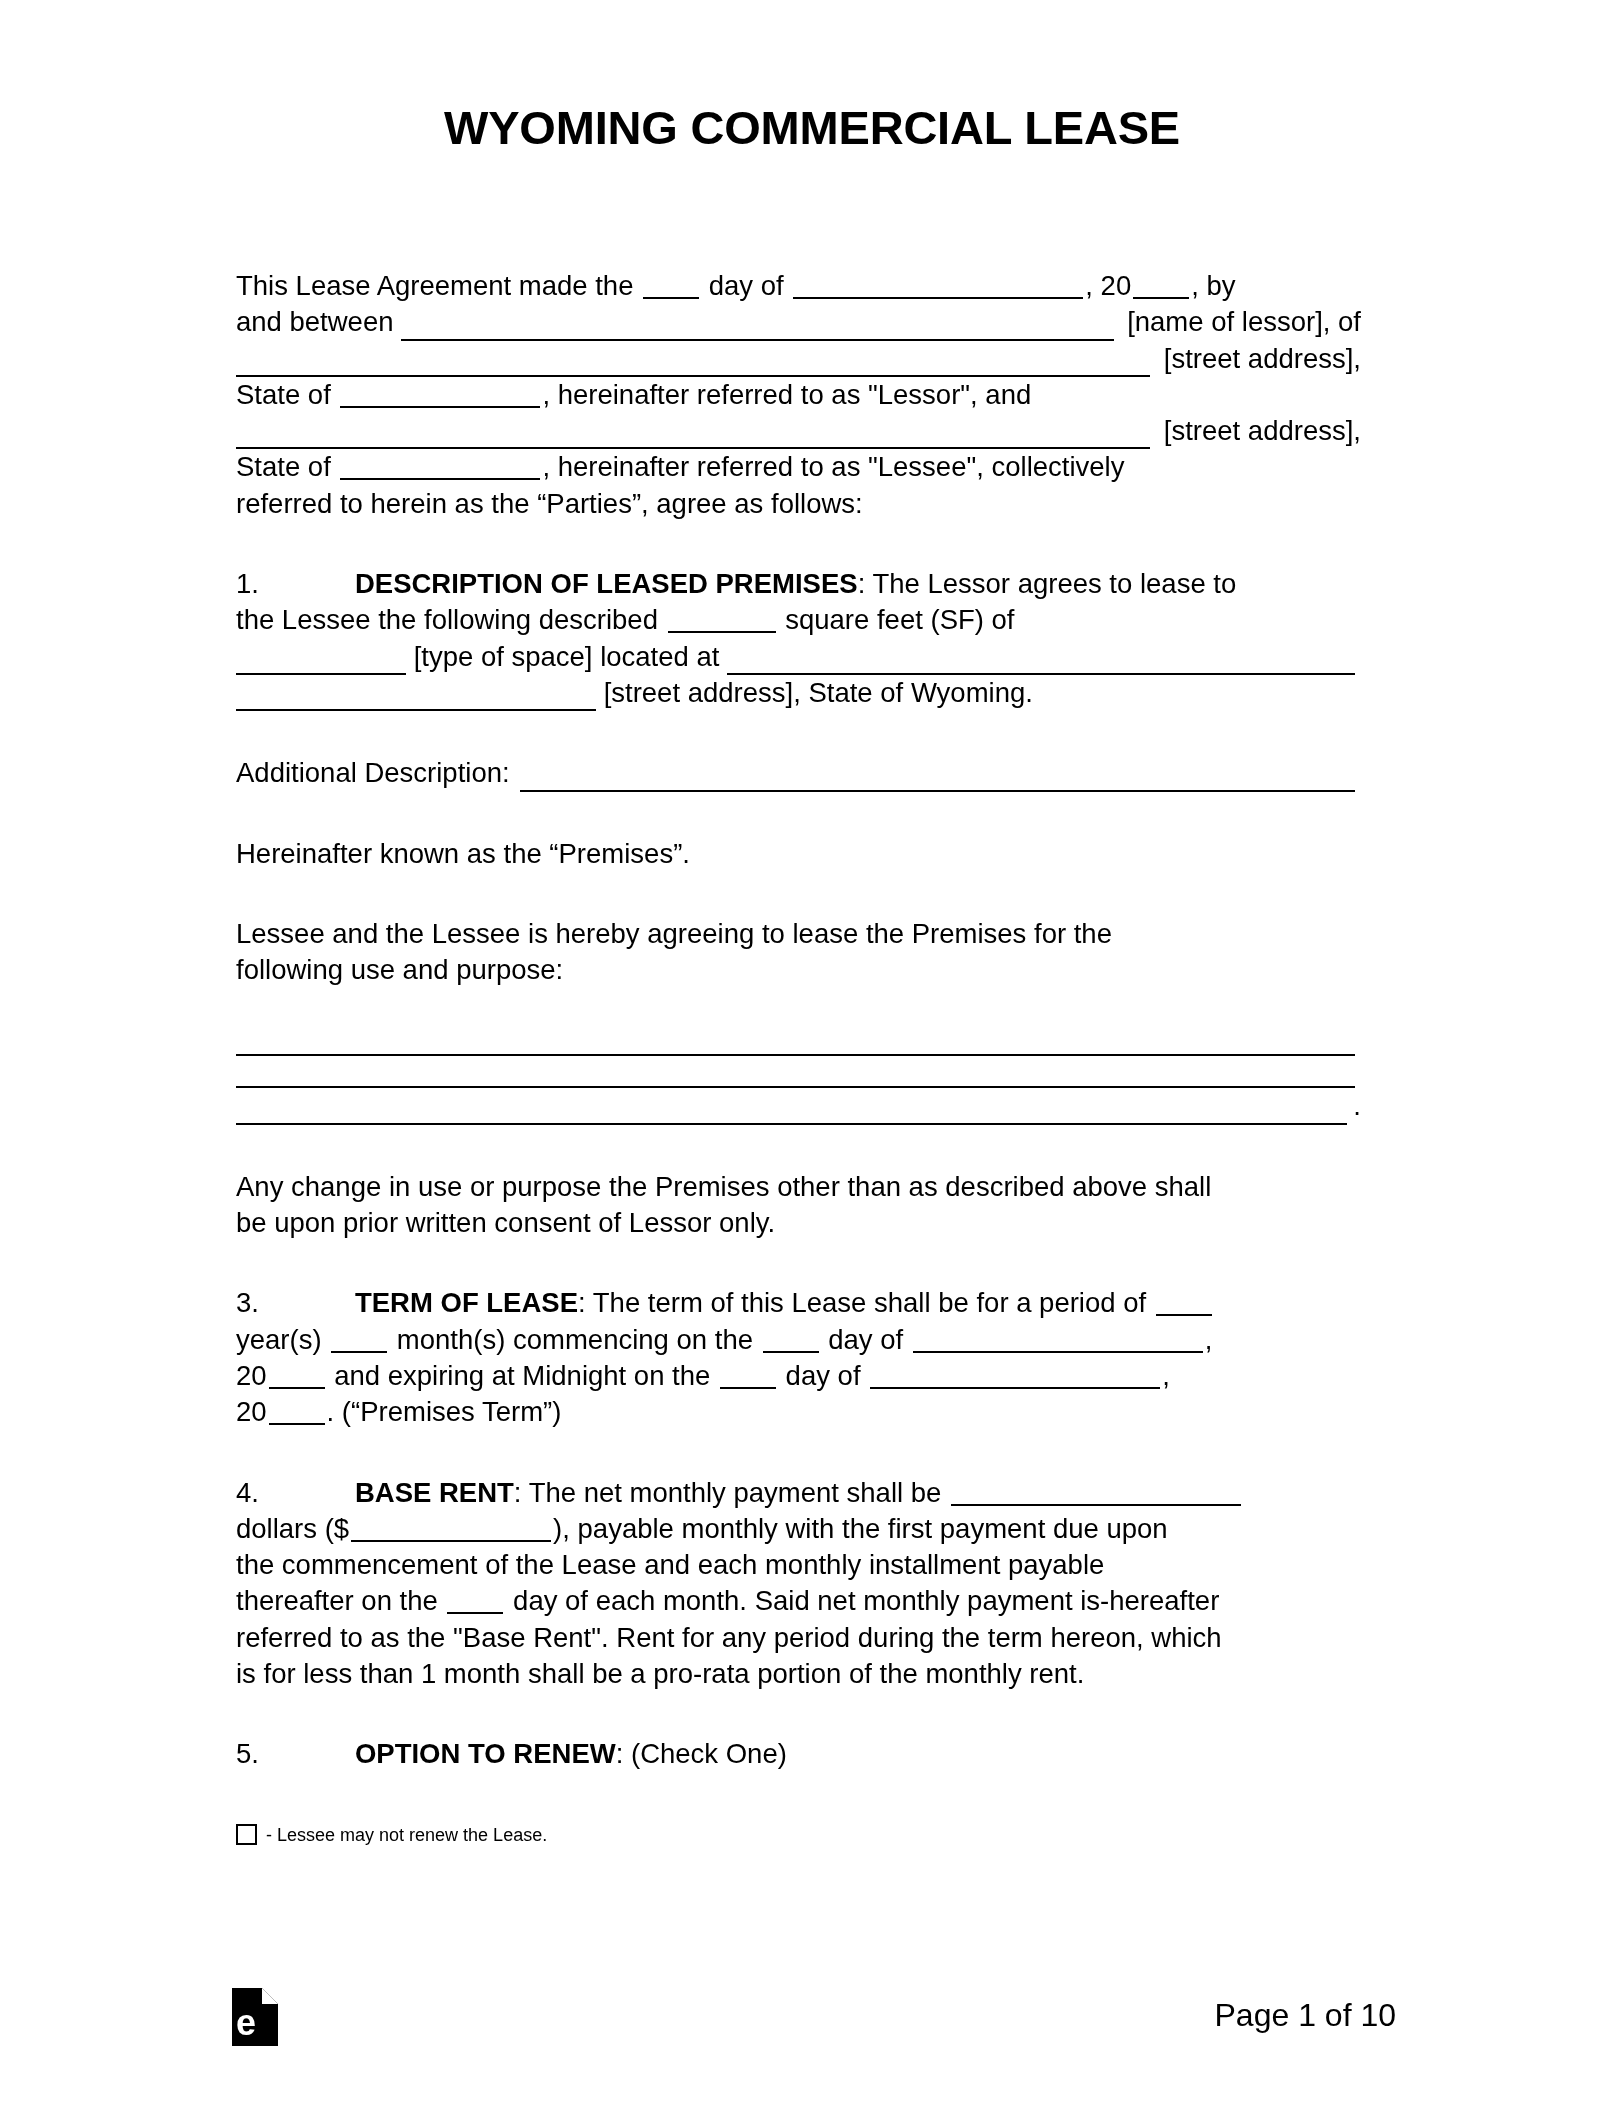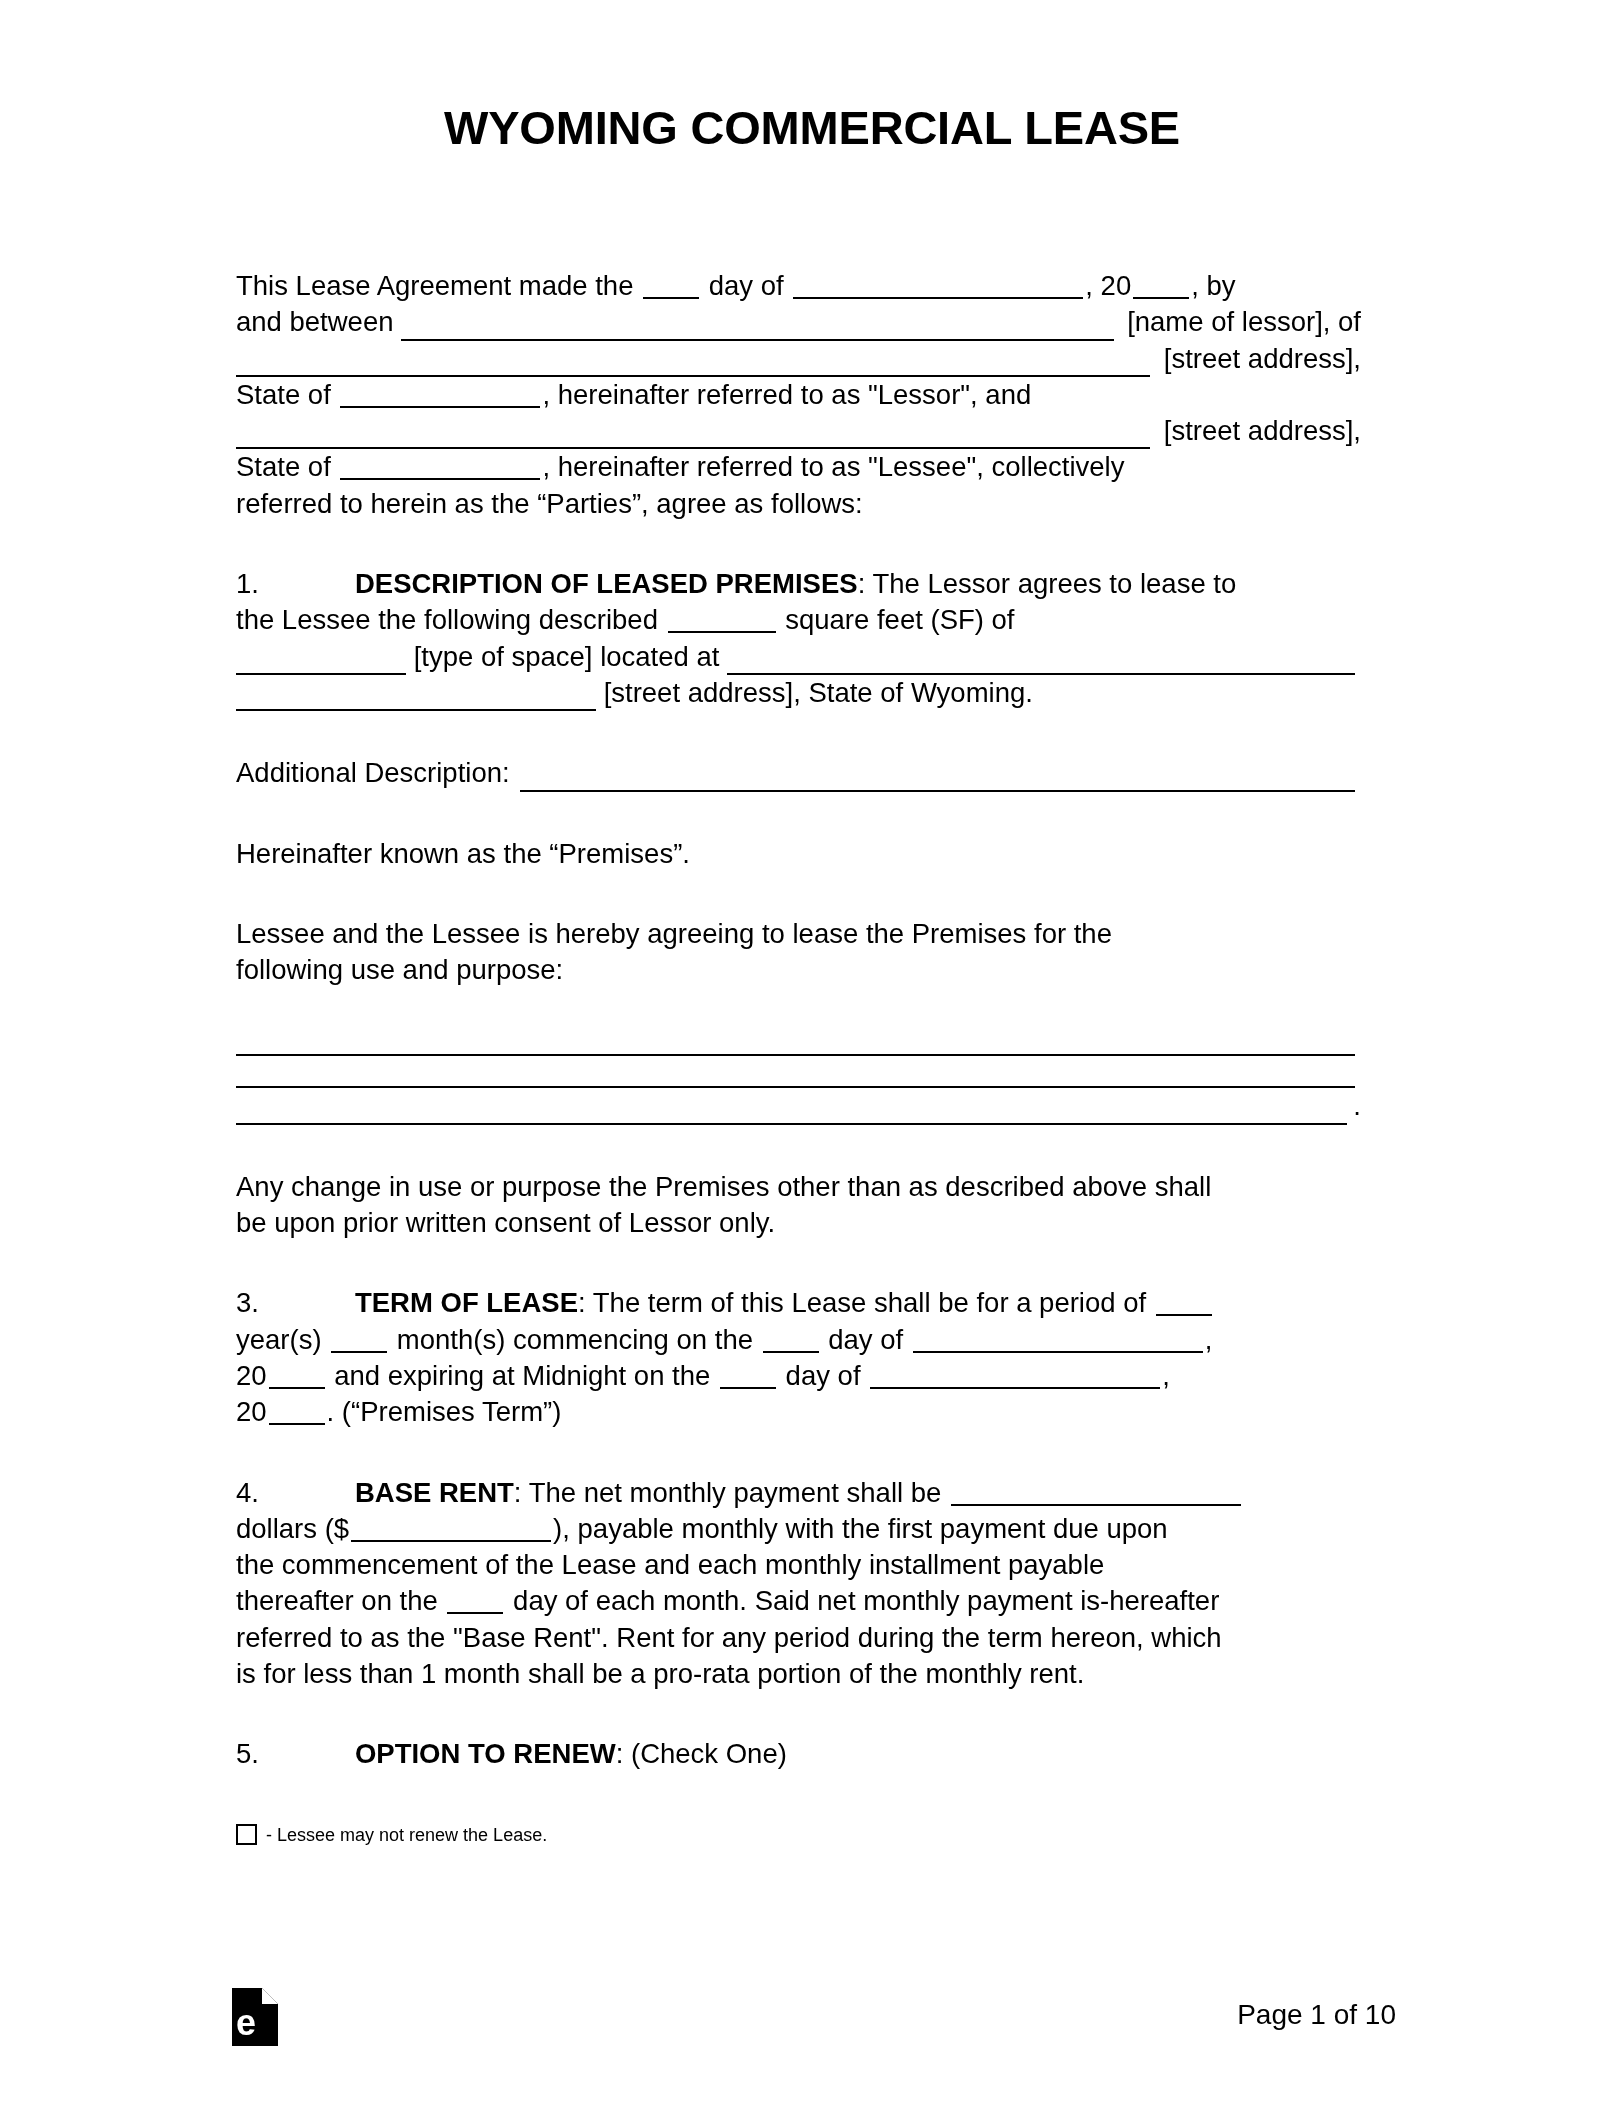--- a/index.html
+++ b/index.html
@@ -109,21 +109,21 @@
     position: absolute;
     left: 232px;
     top: 1988px;
     width: 46px;
     height: 58px;
   }
   .page-number {
     position: absolute;
     right: 228px;
     top: 2000px;
-    font-size: 28px;
+    font-size: 32px;
     line-height: 30px;
     text-align: right;
   }
 </style>
 </head>
 <body>
 
 <div class="page">
 
   <div class="doc-title">WYOMING COMMERCIAL LEASE</div>

